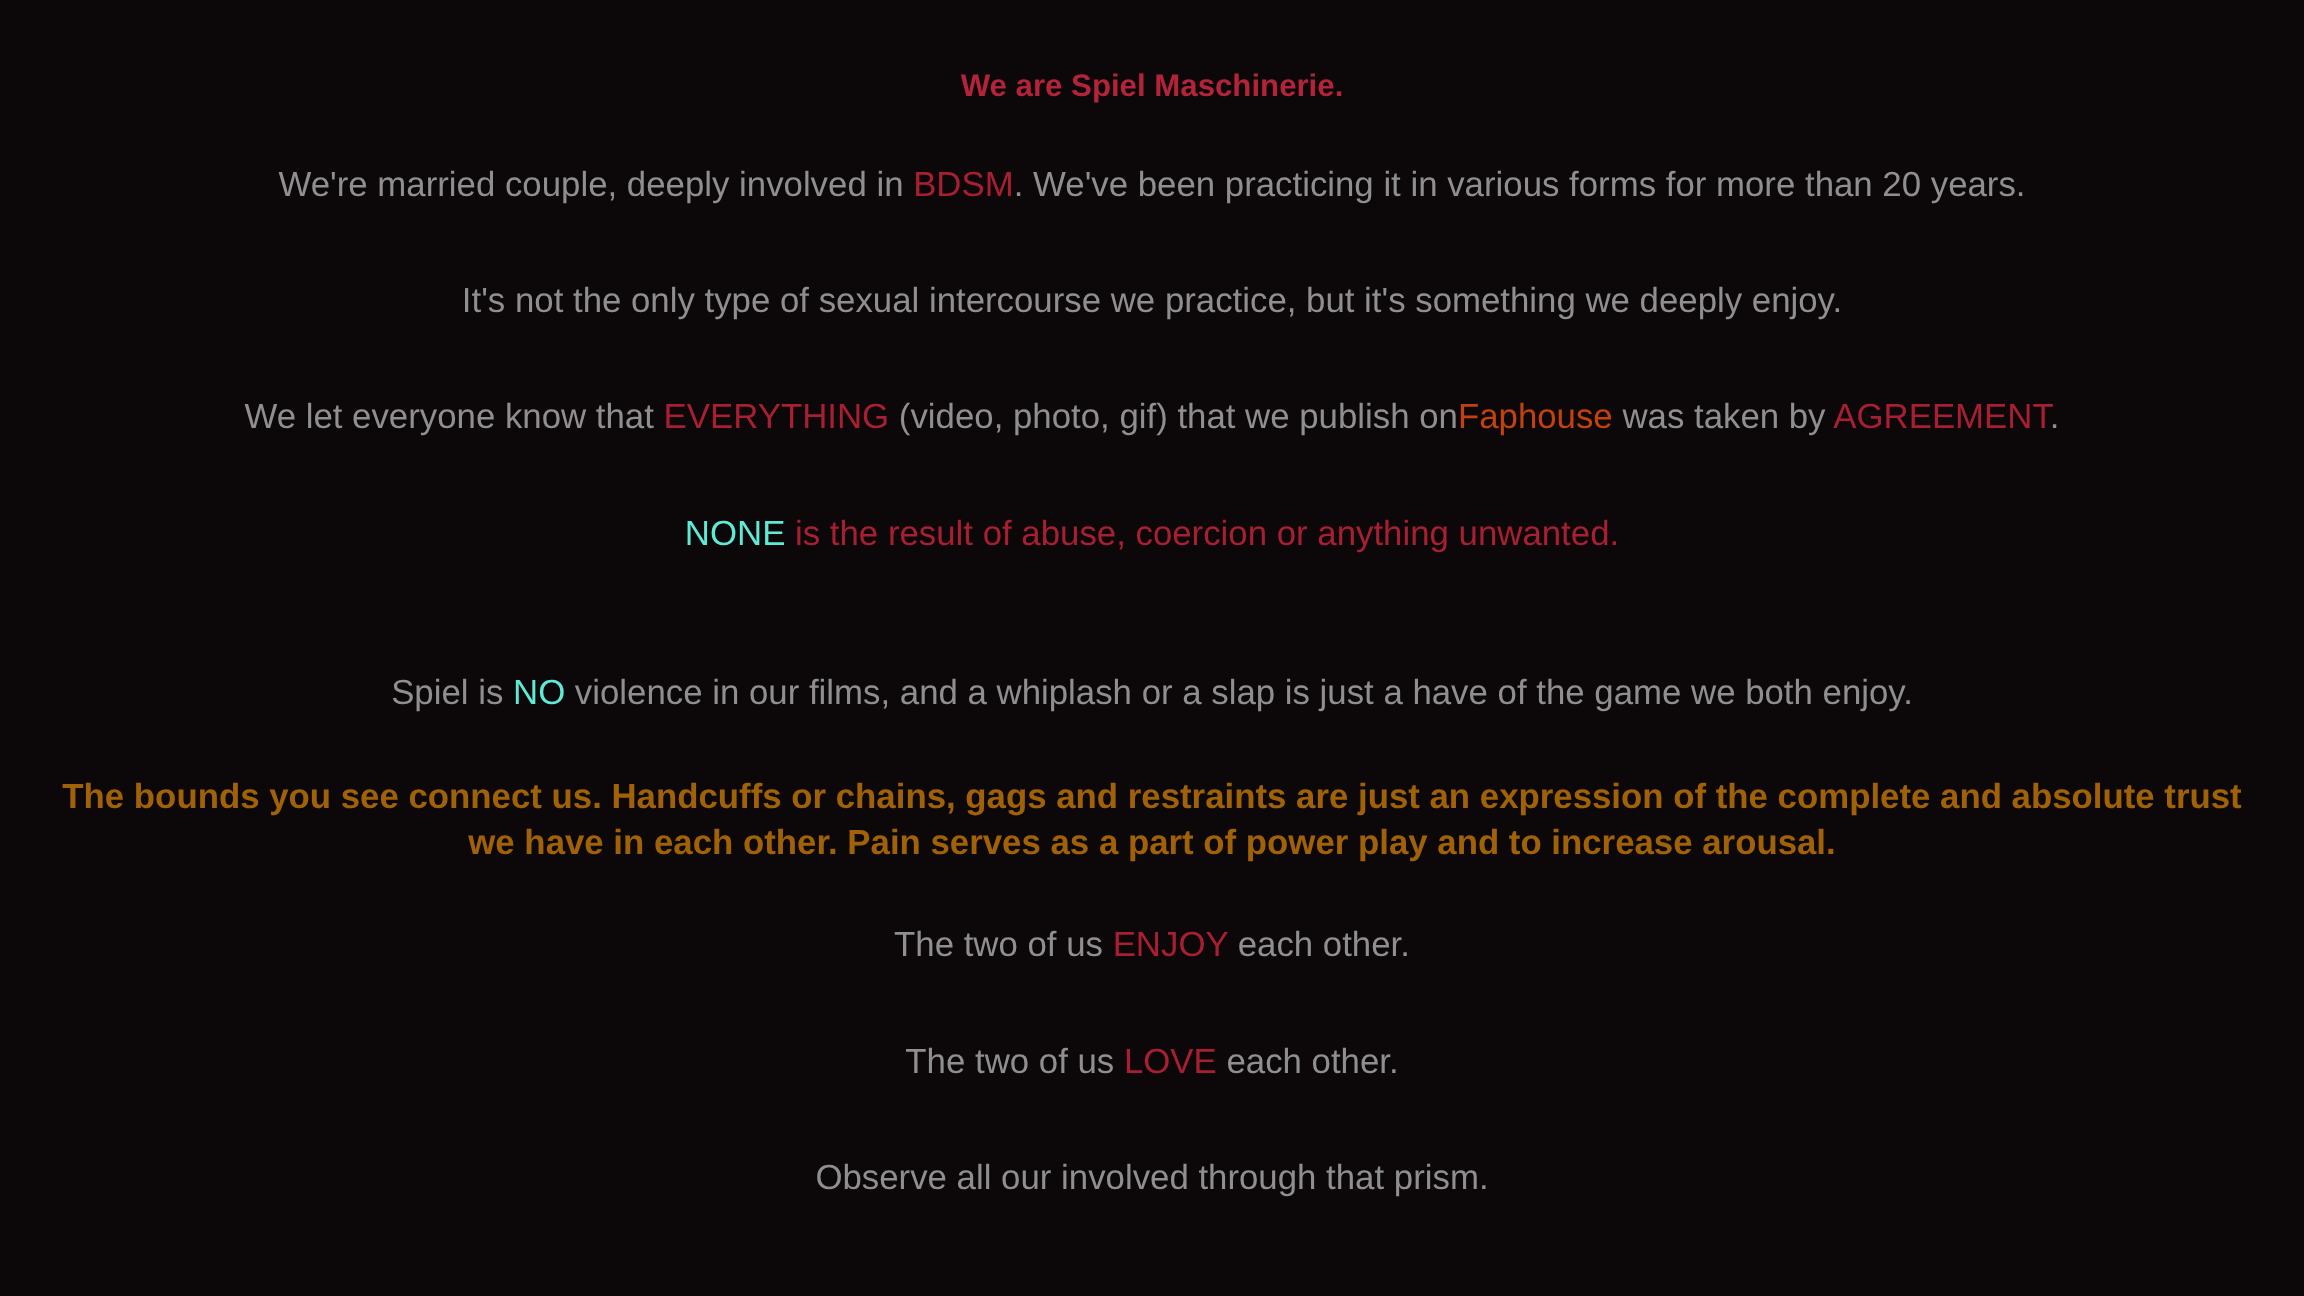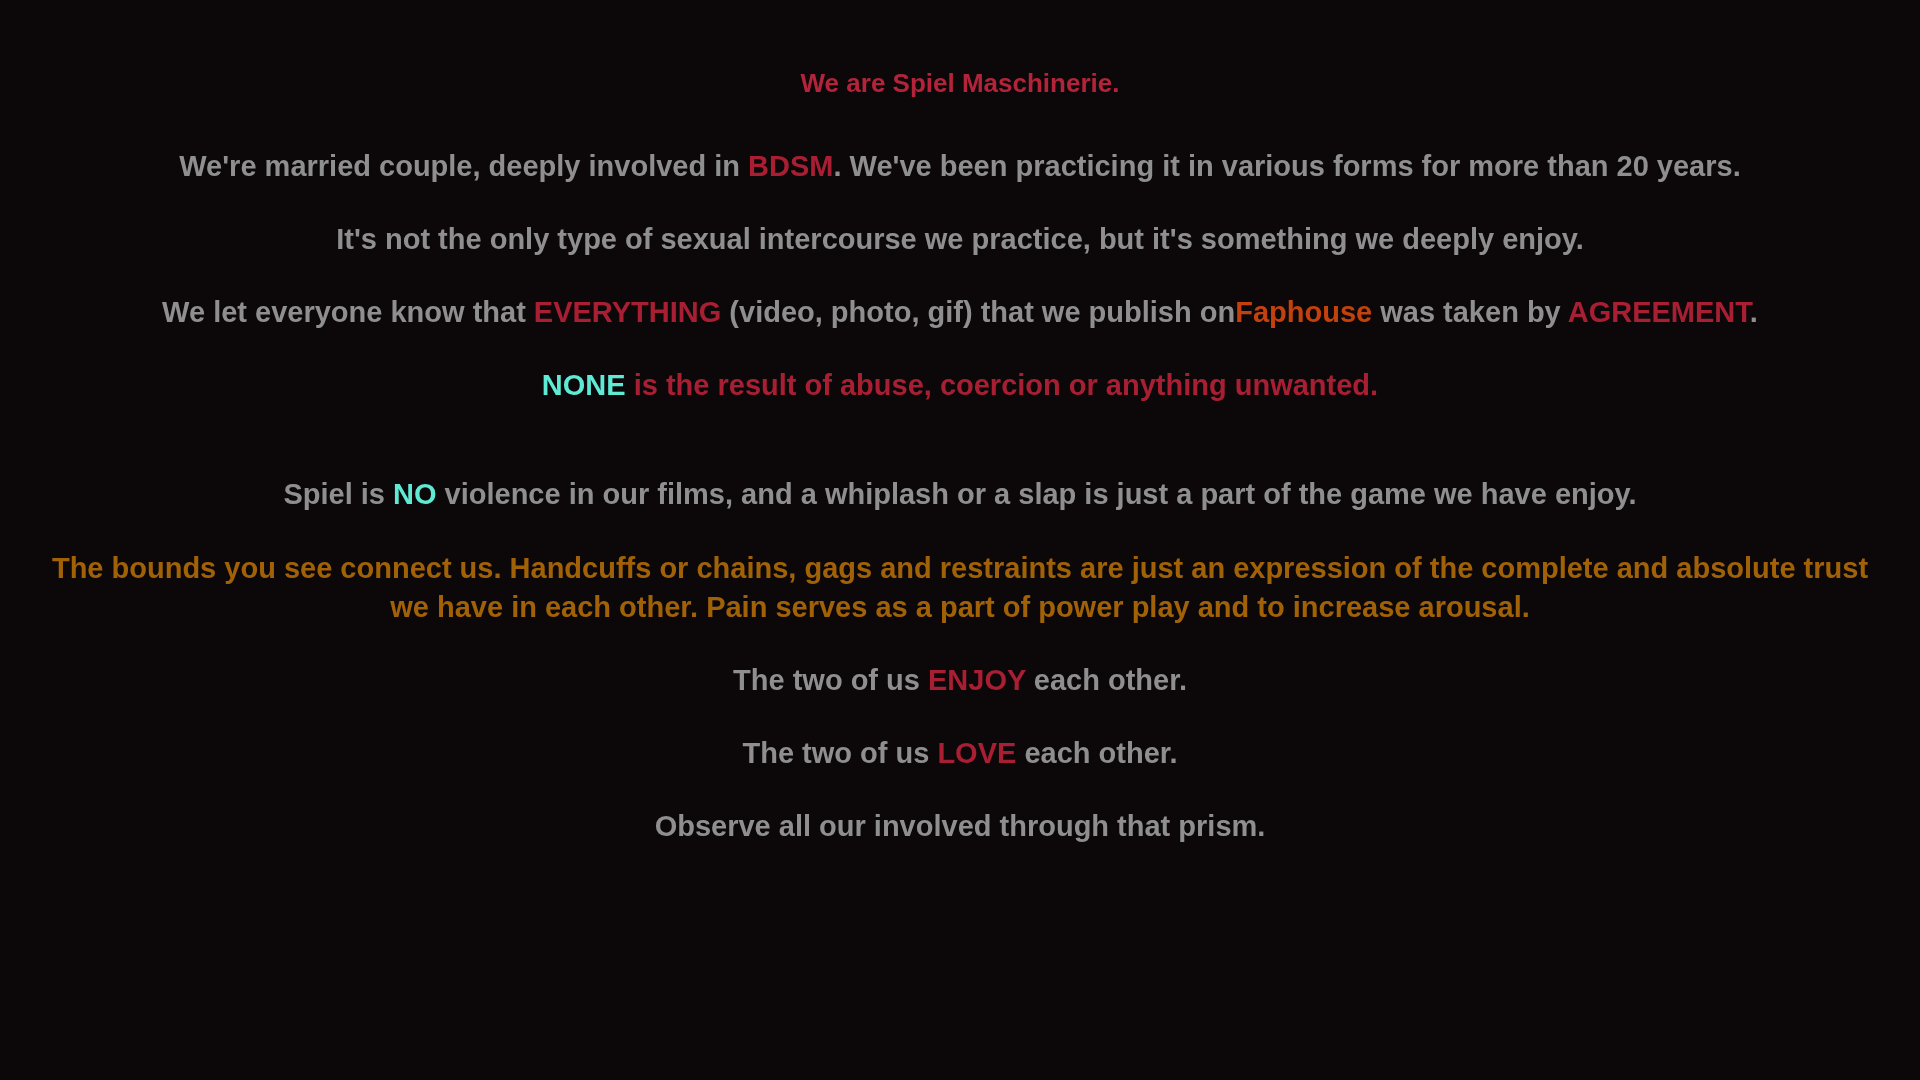--- a/index.html
+++ b/index.html
@@ -21,36 +21,36 @@
     padding: 52px 0 0 0;
     display: flex;
     flex-direction: column;
     align-items: center;
   }
   .line {
     width: 1920px;
     text-align: center;
     color: #8f8f8f;
     font-size: 29px;
-    font-weight: bold;
+    font-weight: normal;
     line-height: 1.0;
-    margin: 4px;
+    margin: 16px;
     padding: 0 10px;
     box-sizing: border-box;
     white-space: nowrap;
   }
   .hl { color: #a81f33; }
   .hl-bright { color: #5eead4; }
   .title-line {
     color: #b3233a;
     font-size: 26px;
     font-weight: bold;
     text-align: center;
     width: 1920px;
-    margin: 16px;
+    margin: 4px;
   }
   .para-block {
     width: 1860px;
     text-align: center;
     color: #a16207;
     font-size: 29px;
     font-weight: bold;
     line-height: 1.33;
   }
   .row-gap-title { height: 33px; }
@@ -89,21 +89,21 @@
   <div class="line">
     <span class="hl-bright">NONE</span><span class="hl"> is the result of abuse, coercion or anything unwanted.</span>
   </div>
 
   <div class="row-gap"></div>
 
 
   <div class="row-gap"></div>
 
   <div class="line">
-    <span>Spiel is </span><span class="hl-bright">NO</span><span> violence in our films, and a whiplash or a slap is just a part of the game we have enjoy.</span>
+    <span>Spiel is </span><span class="hl-bright">NO</span><span> violence in our films, and a whiplash or a slap is just a have of the game we both enjoy.</span>
   </div>
 
   <div class="row-gap"></div>
 
   <div class="para-block">
     <span>The bounds you see connect us. Handcuffs or chains, gags and restraints are just an expression of the complete and absolute trust we have in each other. Pain serves as a part of power play and to increase arousal.</span>
   </div>
 
   <div class="row-gap"></div>
 

